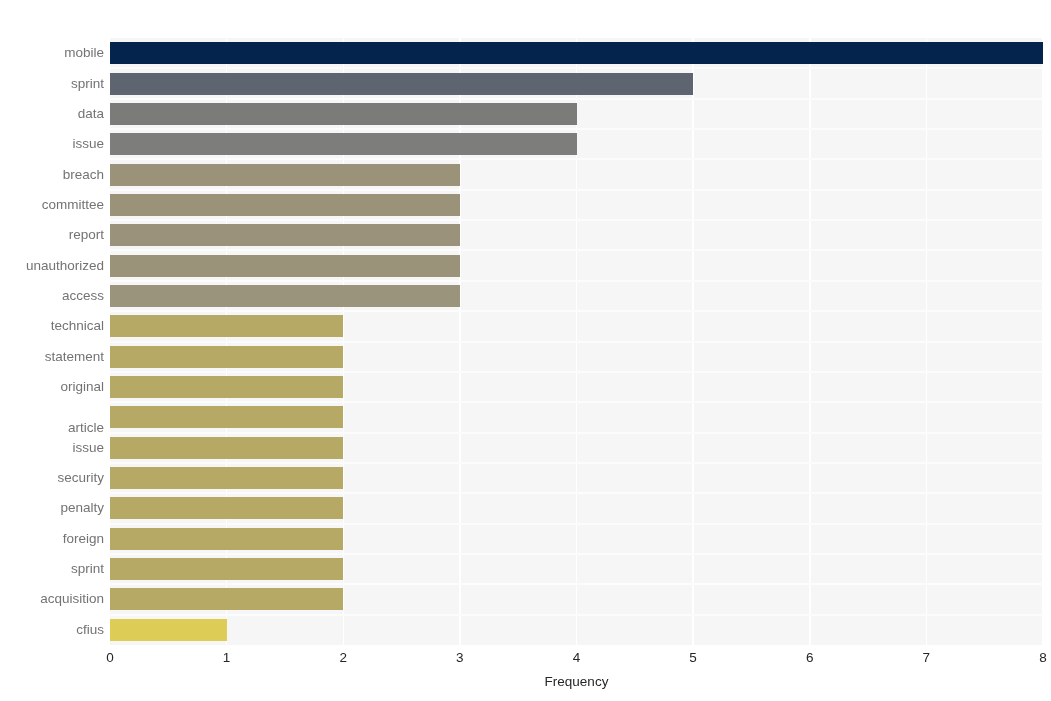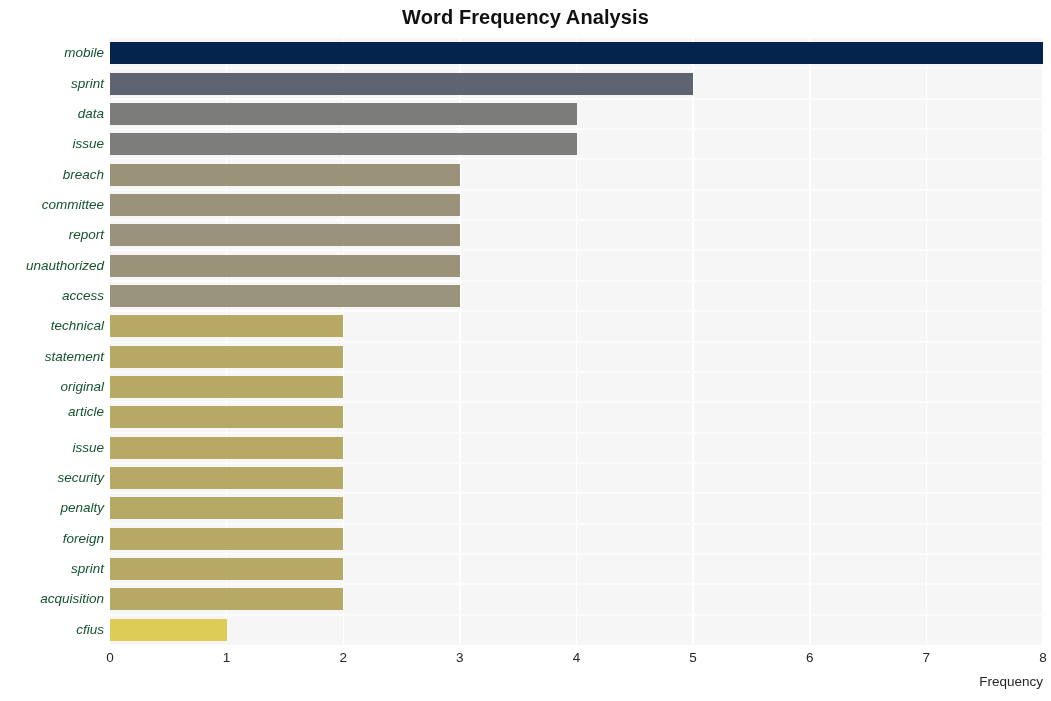--- a/index.html
+++ b/index.html
@@ -65,54 +65,52 @@
     top: 38px;
     width: 104px;
     height: 607px;
   }
   .ytick {
     position: absolute;
     right: 0;
     width: 104px;
     text-align: right;
     font-size: 13.5px;
-    color: #14532d;
+    color: #737373;
     line-height: 14px;
-    font-style: italic;
   }
   #xlabels {
     position: absolute;
     left: 110px;
     top: 650px;
     width: 933px;
     height: 20px;
   }
   .xtick {
     position: absolute;
     top: 0;
     transform: translateX(-50%);
     font-size: 13.5px;
     color: #262626;
   }
   #xaxis-title {
     position: absolute;
     left: 110px;
     top: 674px;
     width: 933px;
-    text-align: right;
+    text-align: center;
     font-size: 13.5px;
     color: #262626;
   }
 </style>
 </head>
 <body>
 
 <div id="chart-root">
 
-  <div id="chart-title">Word Frequency Analysis</div>
 
   <div id="plot-area">
       <div class="vgrid" style="left: 115.875px;"></div>
       <div class="vgrid" style="left: 232.5px;"></div>
       <div class="vgrid" style="left: 349.125px;"></div>
       <div class="vgrid" style="left: 465.75px;"></div>
       <div class="vgrid" style="left: 582.375px;"></div>
       <div class="vgrid" style="left: 699px;"></div>
       <div class="vgrid" style="left: 815.625px;"></div>
       <div class="vgrid" style="left: 932.25px;"></div>
@@ -163,21 +161,21 @@
       <div class="ytick" style="top: 68.875px;">data</div>
       <div class="ytick" style="top: 99.225px;">issue</div>
       <div class="ytick" style="top: 129.575px;">breach</div>
       <div class="ytick" style="top: 159.925px;">committee</div>
       <div class="ytick" style="top: 190.275px;">report</div>
       <div class="ytick" style="top: 220.625px;">unauthorized</div>
       <div class="ytick" style="top: 250.975px;">access</div>
       <div class="ytick" style="top: 281.325px;">technical</div>
       <div class="ytick" style="top: 311.675px;">statement</div>
       <div class="ytick" style="top: 342.025px;">original</div>
-      <div class="ytick" style="top: 367px; text-align: right;">article</div>
+      <div class="ytick" style="top: 383px; text-align: right;">article</div>
       <div class="ytick" style="top: 402.725px;">issue</div>
       <div class="ytick" style="top: 433.075px;">security</div>
       <div class="ytick" style="top: 463.425px;">penalty</div>
       <div class="ytick" style="top: 493.775px;">foreign</div>
       <div class="ytick" style="top: 524.125px;">sprint</div>
       <div class="ytick" style="top: 554.475px;">acquisition</div>
       <div class="ytick" style="top: 584.825px;">cfius</div>
     </div>
 
   <div id="xlabels">

